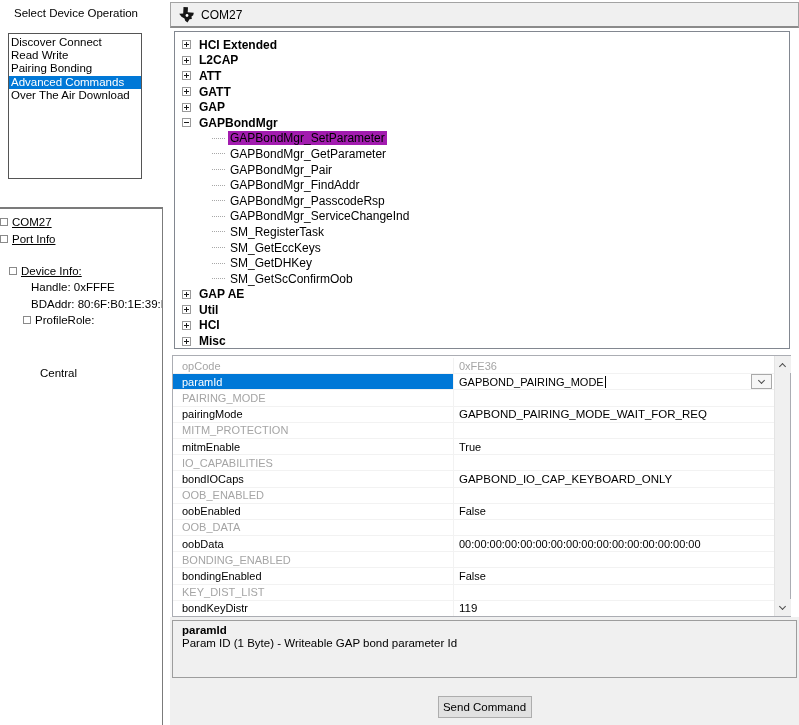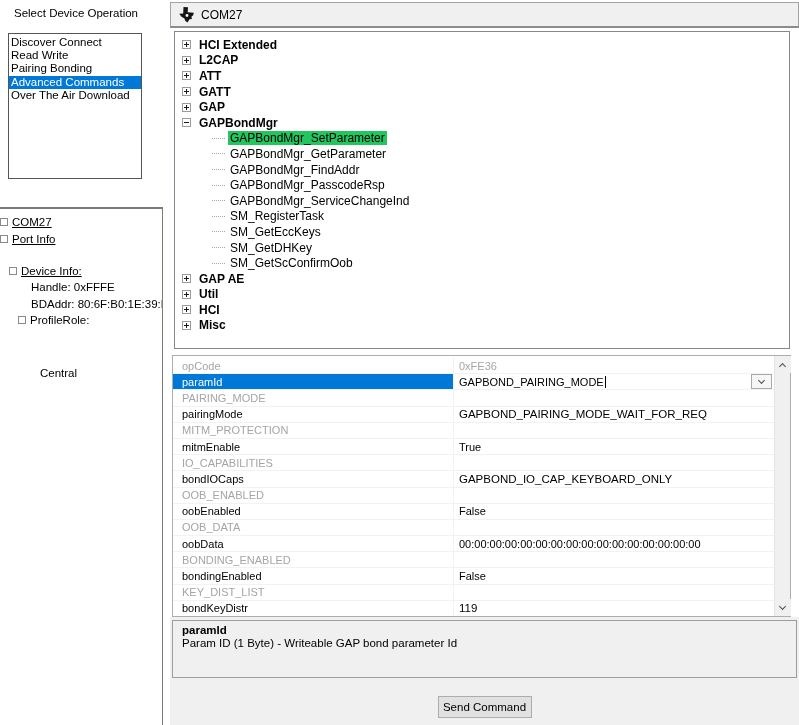--- a/index.html
+++ b/index.html
@@ -24,21 +24,21 @@
 
   .cmd-tree { position:absolute; left:174px; top:31px; width:616px; height:318px; border:1px solid #828790; background:#fff; padding-top:5px; font-size:12px; overflow:hidden; }
   .ct-row { height:15.6px; display:flex; align-items:center; white-space:nowrap; color:#000; }
   .ct-row.l0 { padding-left:7px;font-weight:bold; }
   .ct-row.l1 { padding-left:37px; }
   .connector { width:13px; border-top:1px dotted #a8a8a8; margin-right:3px; flex:none; }
   .expander { width:9px; height:9px; border:1px solid #9a9a9a; position:relative; margin-right:6px; flex:none; background:#fff; }
   .expander::before { content:''; position:absolute; left:1px; right:1px; top:3px; height:1px; background:#1a1a1a; }
   .expander.plus::after { content:''; position:absolute; top:1px; bottom:1px; left:3px; width:1px; background:#1a1a1a; }
   .ct-label { padding:0 2px; }
-  .ct-label.selected { background:#22c55e; }
+  .ct-label.selected { background:#a21caf; }
 
   
   .prop-grid { position:absolute; left:172px; top:355px; width:619px; height:262px; border:1px solid #abadb3; background:#fff; }
   .pg-rows { position:absolute; left:0; top:2px; right:16px; bottom:0; overflow:hidden; }
   .pg-row { display:flex; height:16.2px; border-bottom:1px solid #f2f2f2; font-size:11px; align-items:stretch; }
   .pg-label { width:281px; padding-left:9px; flex:none; display:flex; align-items:center; border-right:1px solid #f2f2f2; color:#000; overflow:hidden; white-space:nowrap; }
   .pg-value { flex:1; padding-left:5px; display:flex; align-items:center; white-space:nowrap; overflow:hidden; color:#000; }
   .pg-row.category .pg-label { color:#a5a5a5; }
   .pg-row.readonly .pg-label, .pg-row.readonly .pg-value { color:#a5a5a5; }
   .pg-row.selected .pg-label { background:#0078d7; color:#fff; }
@@ -83,21 +83,21 @@
         <span class="u">Device Info:</span>
       </div>
       <div class="lt-row" style="padding-left: 18px;">
         <span class="lt-spacer"></span>
         <span>Handle: 0xFFFE</span>
       </div>
       <div class="lt-row" style="padding-left: 18px;">
         <span class="lt-spacer"></span>
         <span>BDAddr: 80:6F:B0:1E:39:FE</span>
       </div>
-      <div class="lt-row" style="padding-left: 18px;">
+      <div class="lt-row" style="padding-left: 7px; margin-left: 16px;">
         <span class="box-glyph"></span>
         <span>ProfileRole:</span>
       </div>
       <div class="lt-row" style="padding-left: 27px; margin-top: 36px;">
         <span class="lt-spacer"></span>
         <span>Central</span>
       </div>
     </div>
 
   <div class="right-tab">
@@ -136,20 +136,24 @@
       <div class="ct-row l1">
         <span class="connector"></span>
         <span class="ct-label selected">GAPBondMgr_SetParameter</span>
       </div>
       <div class="ct-row l1">
         <span class="connector"></span>
         <span class="ct-label">GAPBondMgr_GetParameter</span>
       </div>
       <div class="ct-row l1">
         <span class="connector"></span>
+        <span class="ct-label">GAPBondMgr_Pair</span>
+      </div>
+      <div class="ct-row l1">
+        <span class="connector"></span>
         <span class="ct-label">GAPBondMgr_FindAddr</span>
       </div>
       <div class="ct-row l1">
         <span class="connector"></span>
         <span class="ct-label">GAPBondMgr_PasscodeRsp</span>
       </div>
       <div class="ct-row l1">
         <span class="connector"></span>
         <span class="ct-label">GAPBondMgr_ServiceChangeInd</span>
       </div>

